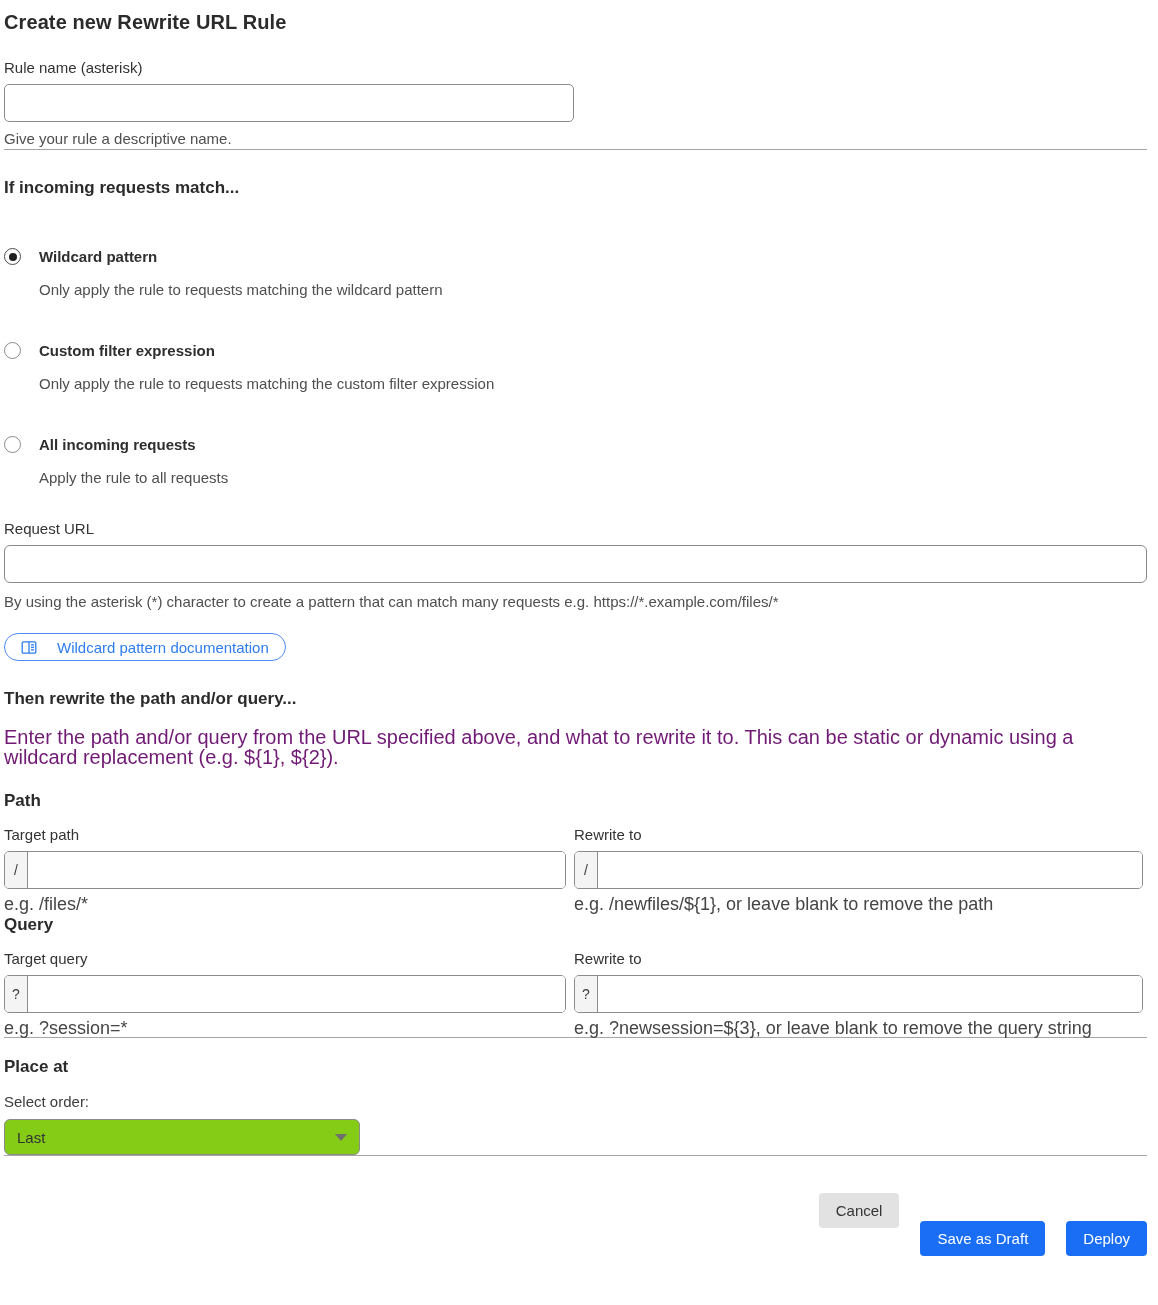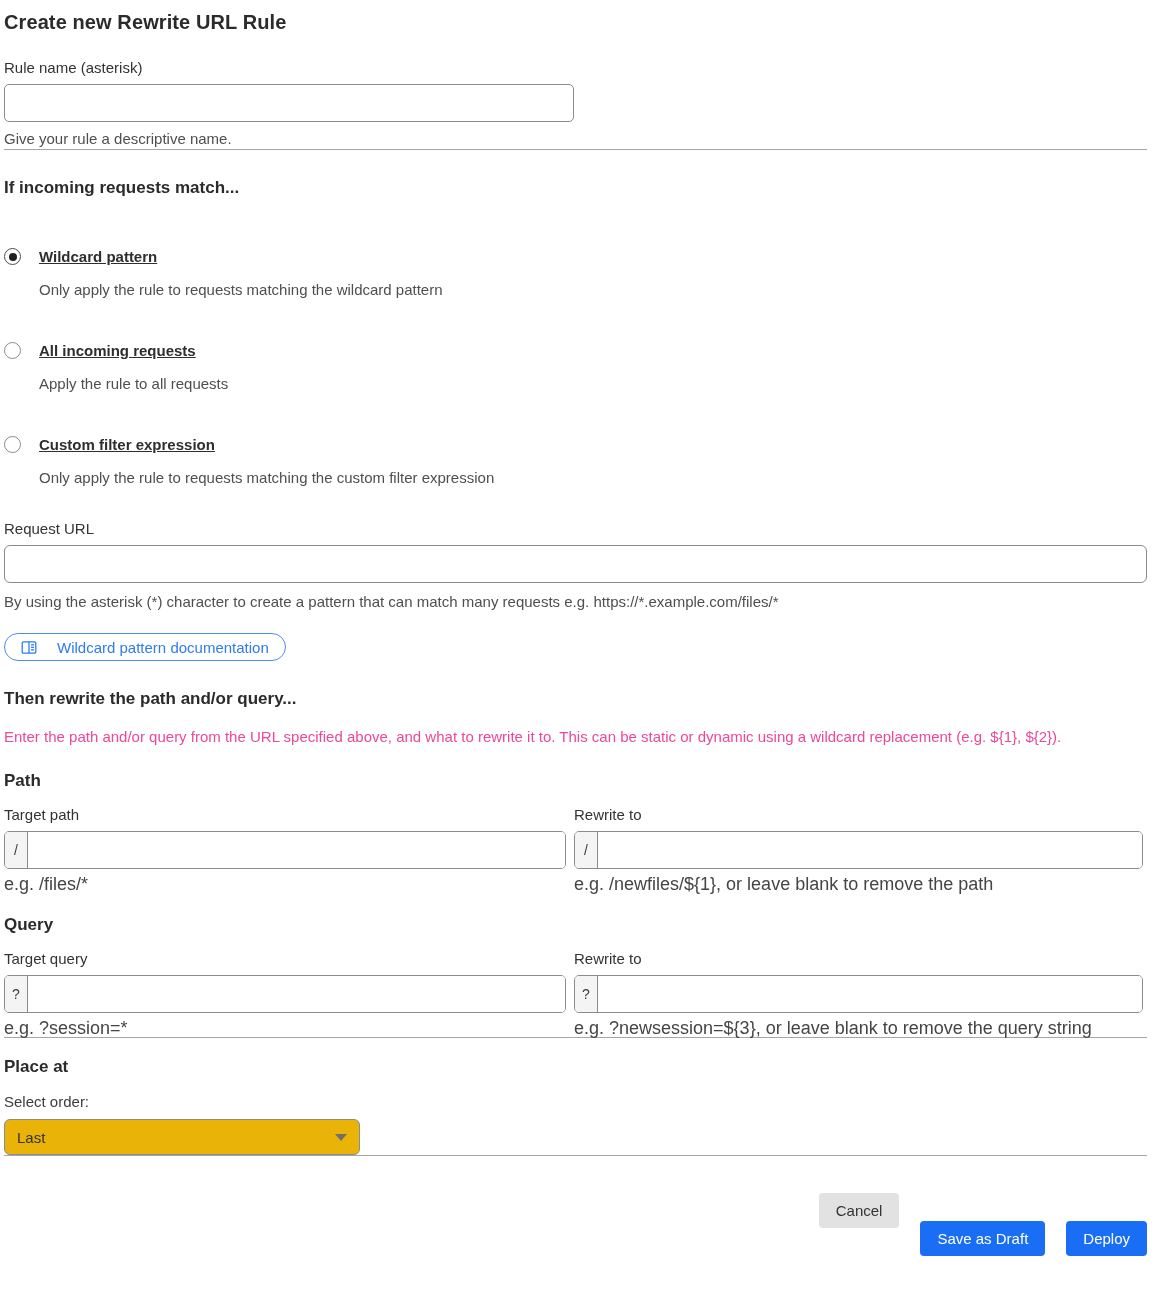--- a/index.html
+++ b/index.html
@@ -86,21 +86,20 @@
     width: 8px; height: 8px;
     transform: translate(-50%, -50%);
     border-radius: 50%;
     background: #1f1f1f;
   }
   .radio-texts .radio-label {
     font-size: 15px;
     line-height: 21px;
     font-weight: 700;
     color: #2e2e2e;
-    text-decoration: underline;
   }
   .radio-texts .radio-desc {
     margin-top: 12px;
     font-size: 15px;
     line-height: 21px;
     color: #4f4f4f;
   }
   .request-url-label { margin-top: 31px; }
   .full-input { width: 100%; border-radius: 6px; }
   .request-url-helper { margin-top: 9px; }
@@ -116,26 +115,26 @@
     background: #ffffff;
     color: #2e7cf0;
     font-size: 15px;
     font-family: inherit;
     cursor: pointer;
   }
   .docs-button svg { display: block; }
   .rewrite-heading { margin-top: 26px; }
   .rewrite-desc {
     margin-top: 16px;
-    font-size: 15px;
-    line-height: 20px;
-    color: #ec4899;
+    font-size: 20px;
+    line-height: 20px;
+    color: #701a75;
   }
   .path-heading { margin-top: 22px; }
-  .query-heading { margin-top: 20px; }
+  .query-heading { }
   .io-grid {
     display: grid;
     grid-template-columns: 562px 569px;
     column-gap: 8px;
   }
   .io-label {
     margin-top: 12px;
     font-size: 15px;
     line-height: 20px;
     color: #333;
@@ -187,21 +186,21 @@
     width: 356px;
     height: 36px;
     border: 1px solid #8b8b8b;
     border-radius: 6px;
     display: flex;
     align-items: center;
     justify-content: space-between;
     padding: 0 12px;
     font-size: 15px;
     color: #333;
-    background: #eab308;
+    background: #84cc16;
     cursor: pointer;
   }
   .caret {
     width: 0; height: 0;
     border-left: 6px solid transparent;
     border-right: 6px solid transparent;
     border-top: 7px solid #6f6f6f;
   }
   .divider-3 { margin-top: 42px; }
   .footer-actions {
@@ -241,30 +240,30 @@
     <span class="radio-circle"></span>
     <span class="radio-texts">
       <span class="radio-label" style="display:block">Wildcard pattern</span>
       <span class="radio-desc" style="display:block">Only apply the rule to requests matching the wildcard pattern</span>
     </span>
   </div>
 
   <div class="radio-option next">
     <span class="radio-circle"></span>
     <span class="radio-texts">
-      <span class="radio-label" style="display:block">All incoming requests</span>
-      <span class="radio-desc" style="display:block">Apply the rule to all requests</span>
+      <span class="radio-label" style="display:block">Custom filter expression</span>
+      <span class="radio-desc" style="display:block">Only apply the rule to requests matching the custom filter expression</span>
     </span>
   </div>
 
   <div class="radio-option next">
     <span class="radio-circle"></span>
     <span class="radio-texts">
-      <span class="radio-label" style="display:block">Custom filter expression</span>
-      <span class="radio-desc" style="display:block">Only apply the rule to requests matching the custom filter expression</span>
+      <span class="radio-label" style="display:block">All incoming requests</span>
+      <span class="radio-desc" style="display:block">Apply the rule to all requests</span>
     </span>
   </div>
 
   <div class="field-label request-url-label">Request URL</div>
   <input class="text-input full-input" type="text" value="" style="">
   <div class="helper request-url-helper">By using the asterisk (*) character to create a pattern that can match many requests e.g. https://*.example.com/files/*</div>
 
   <button class="docs-button">
     <span>
       <svg width="16" height="15" viewBox="0 0 16 15" fill="none" stroke="#2e7cf0" stroke-width="1.3">

